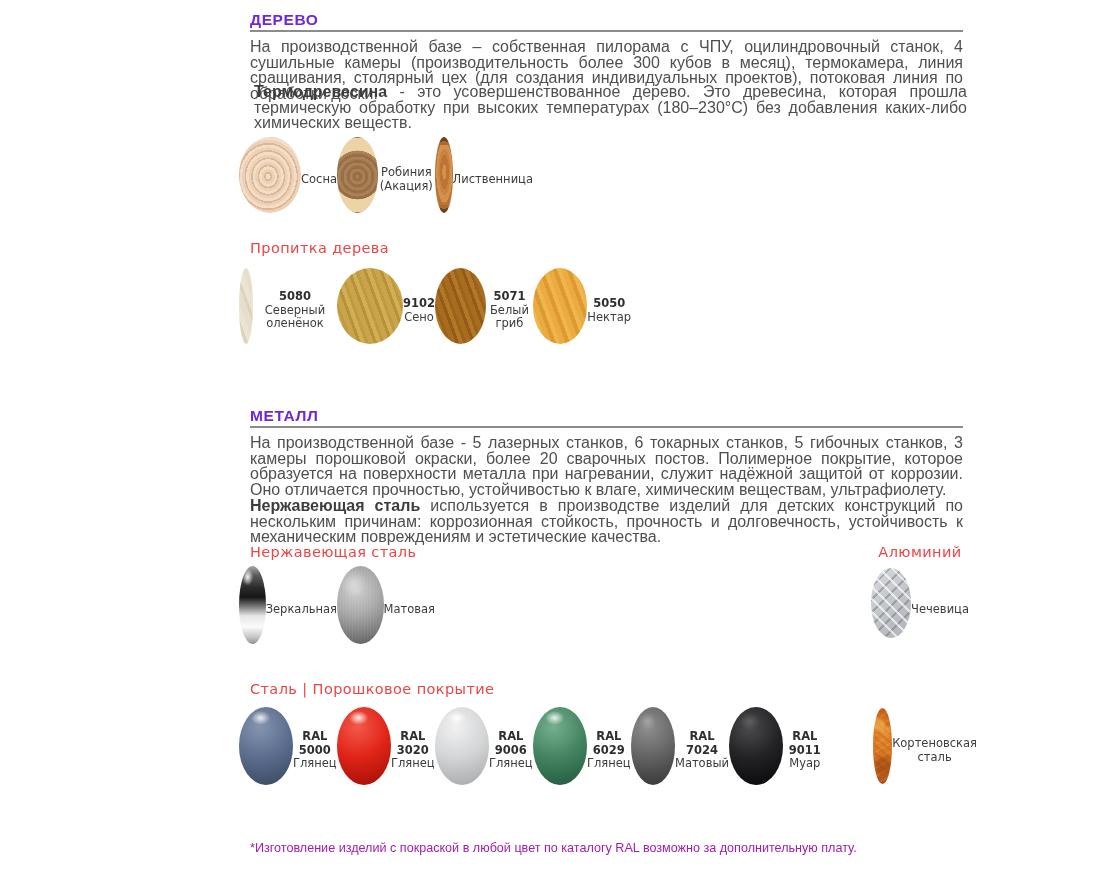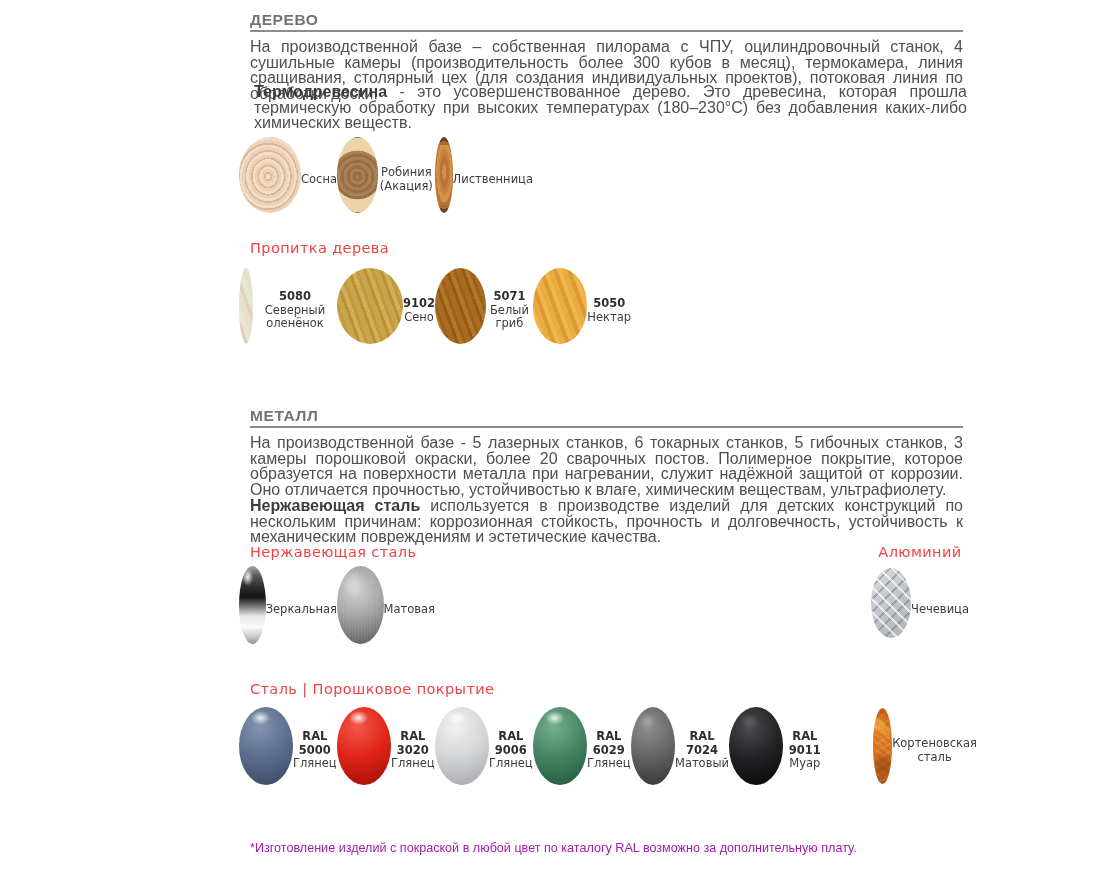--- a/index.html
+++ b/index.html
@@ -1,19 +1,19 @@
 <!DOCTYPE html>
 <html><head>
 <meta charset="utf-8">
 <style>
   html,body{margin:0;padding:0;background:#fff;}
   .page{position:relative;width:1110px;height:879px;background:#ffffff;overflow:hidden;
         font-family:"Liberation Sans",sans-serif;color:#4d4d4d;}
   .abs{position:absolute;}
-  .h-main{font-size:15.5px;font-weight:bold;color:#737373;letter-spacing:.6px;}
+  .h-main{font-size:15.5px;font-weight:bold;color:#6d28d9;letter-spacing:.6px;}
   .rule{height:2px;background:#8c8c8c;width:713px;}
   .para{width:713px;font-size:16px;line-height:15.6px;text-align:justify;color:#4f4f4f;}
   .lead{font-weight:bold;color:#3d3d3d;}
   .subhead{font-size:14.5px;color:#ef4444;letter-spacing:.4px;font-family:"DejaVu Sans",sans-serif;}
   .row{display:flex;}
   .cell{width:98px;display:flex;flex-direction:row;align-items:center;}
   .circle{width:76px;height:76px;border-radius:50%;}
   .ball{width:74px;height:78px;border-radius:50%;}
   .lbl{margin-top:9px;font-size:11.5px;line-height:13.5px;text-align:center;color:#3c3c3c;
        font-family:"DejaVu Sans",sans-serif;}

